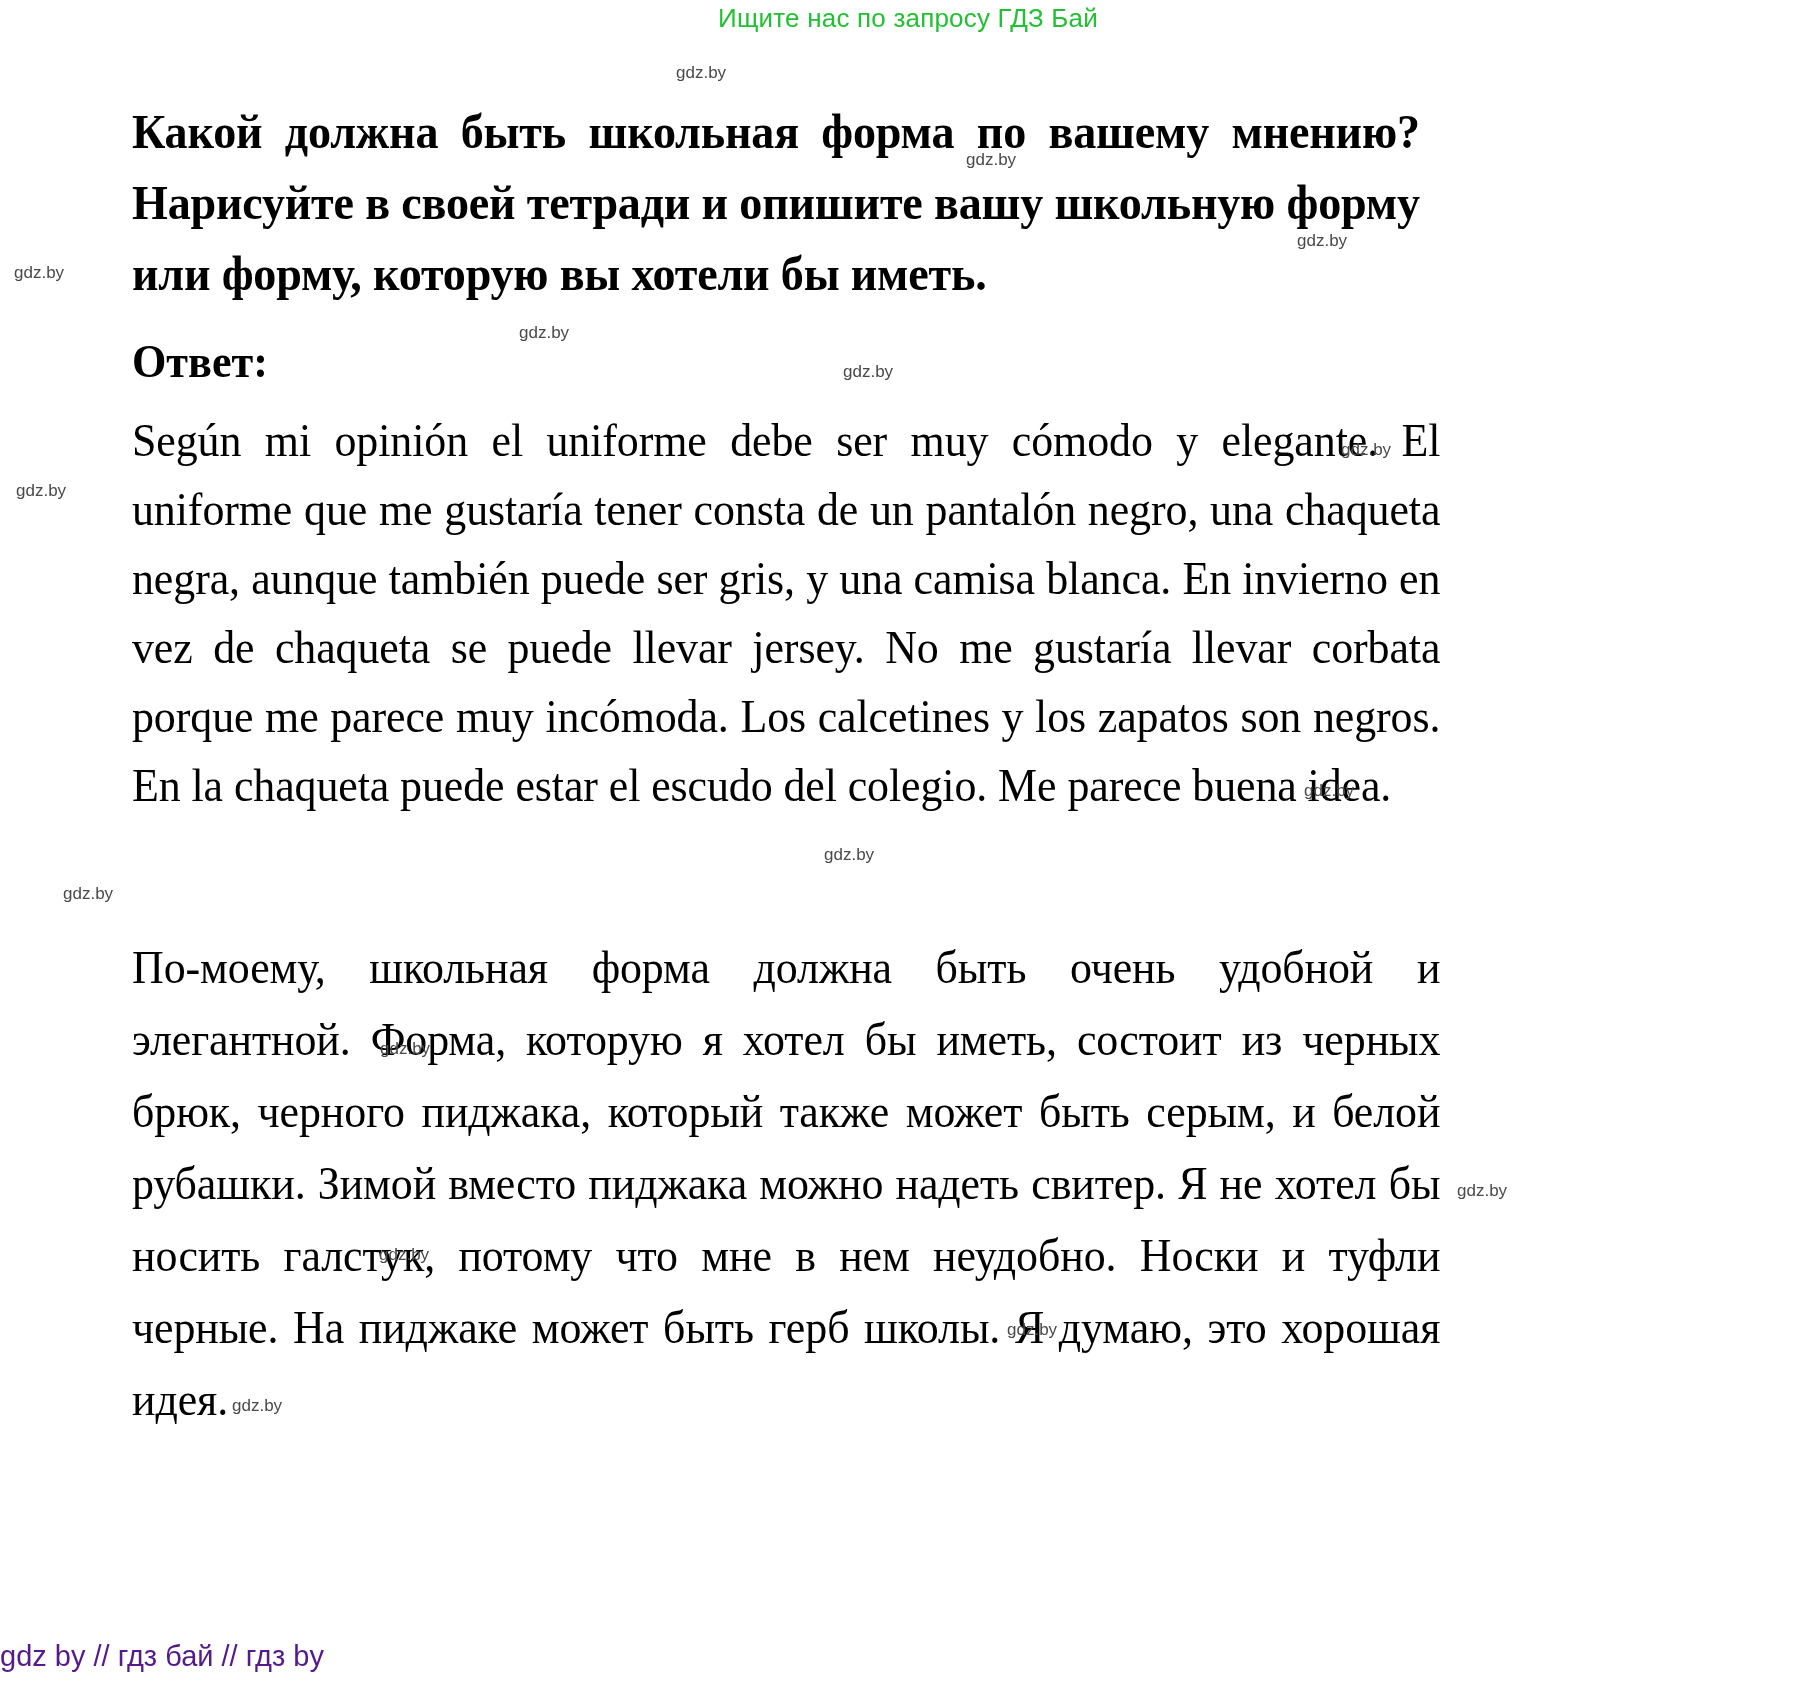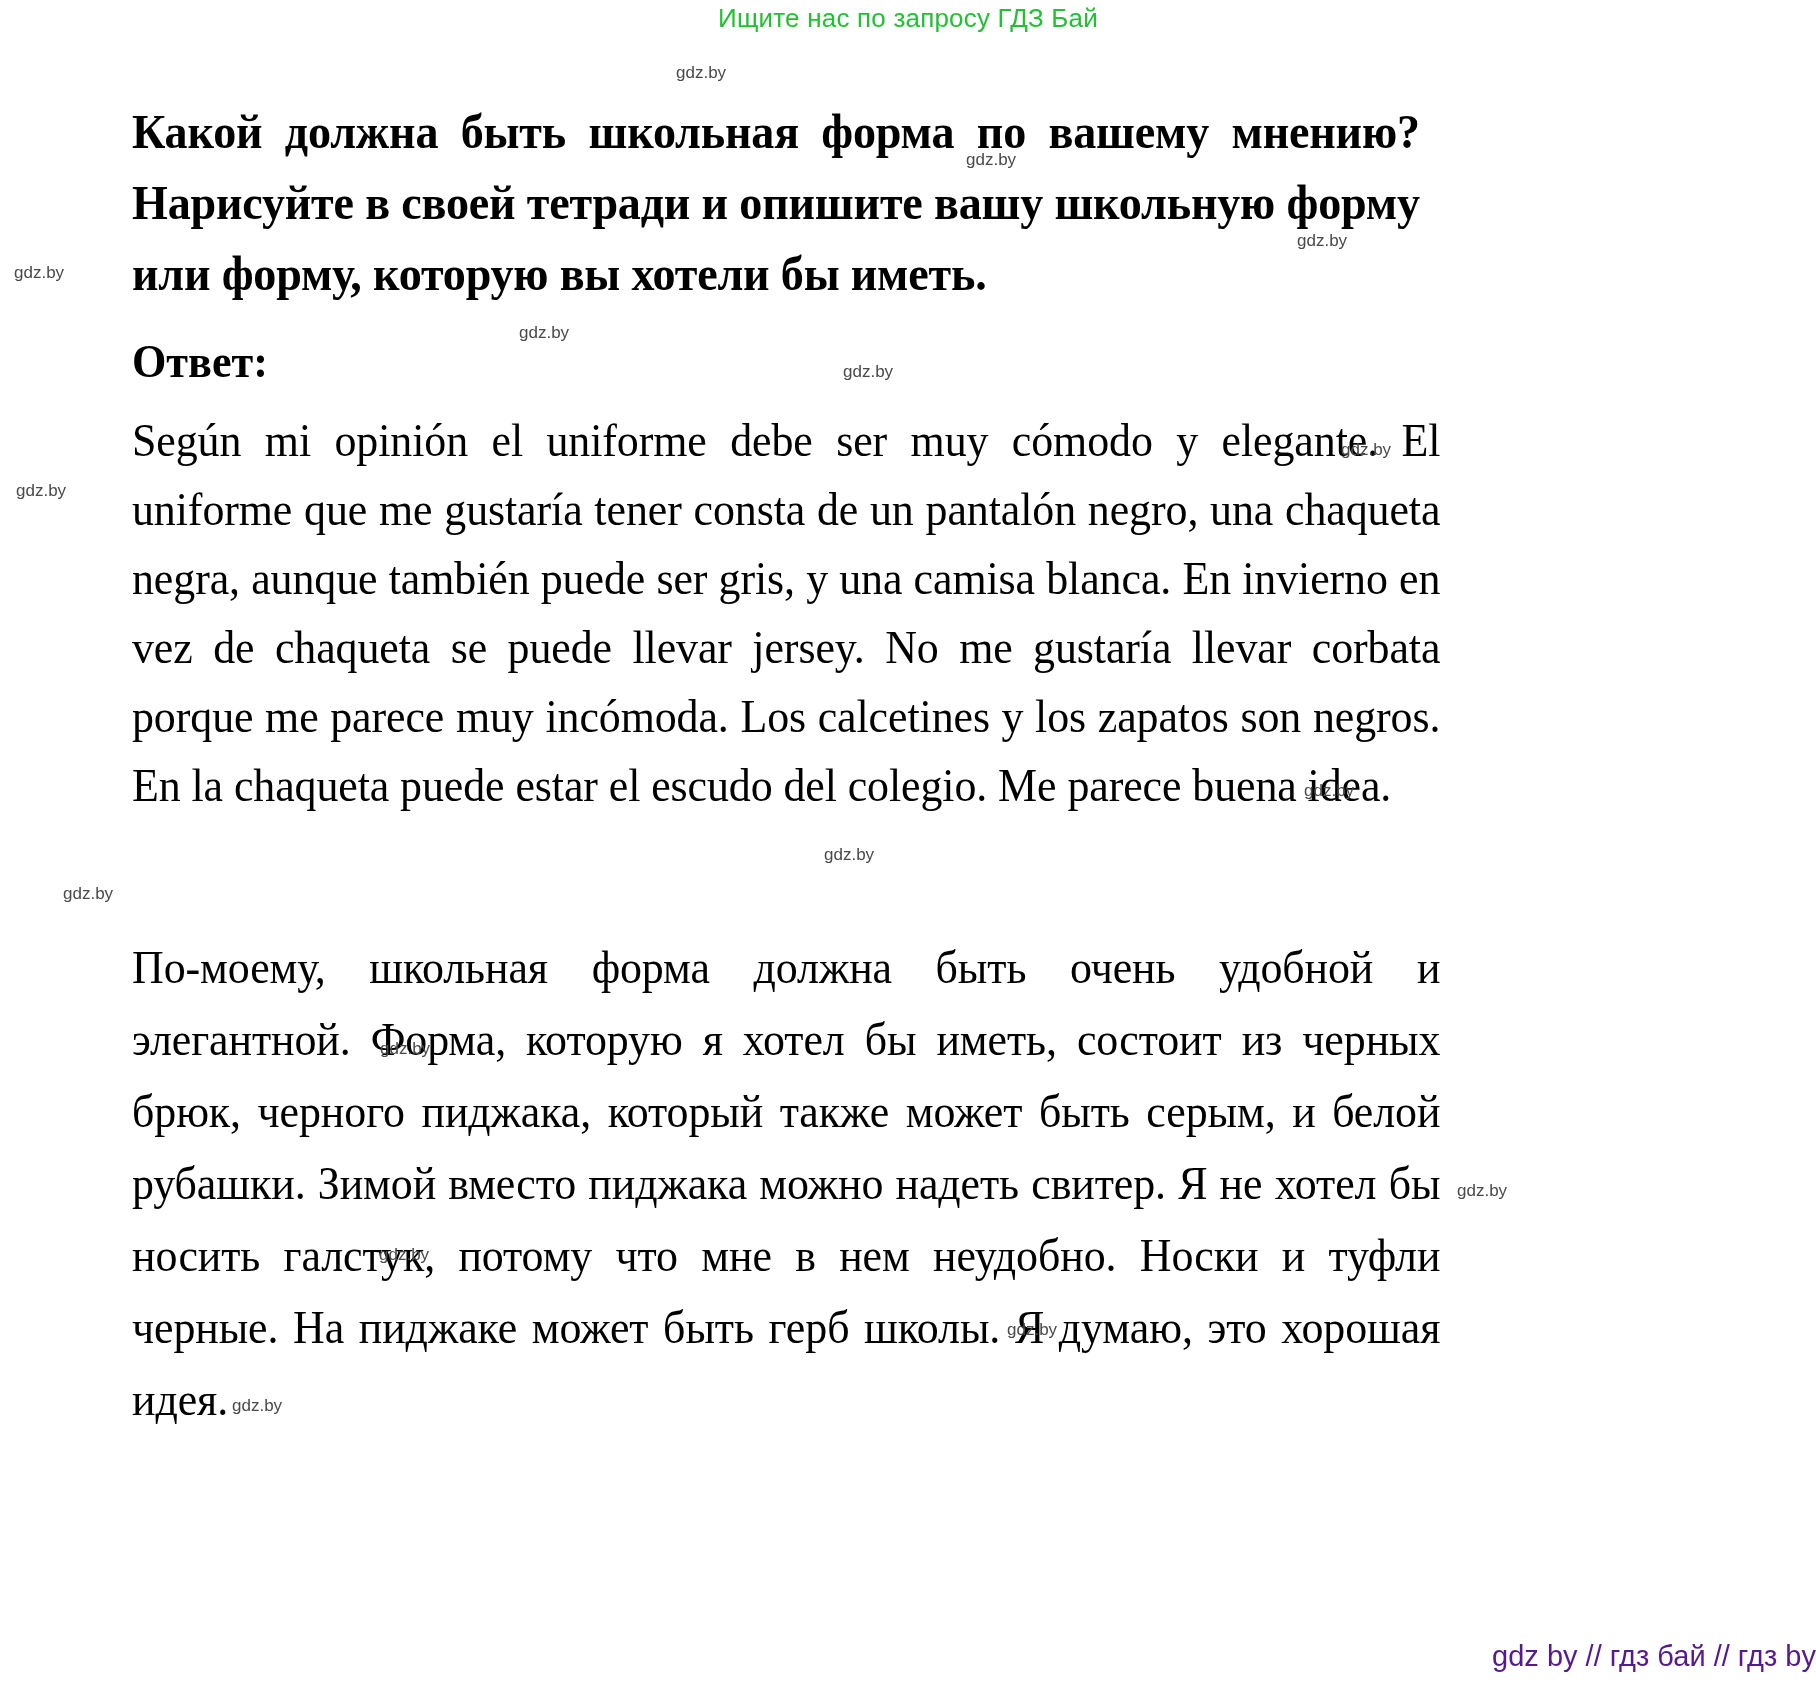--- a/index.html
+++ b/index.html
@@ -93,21 +93,21 @@
     white-space: nowrap;
     pointer-events: none;
   }
 
   
   .footer {
     position: absolute;
     left: 0;
     top: 1639px;
     width: 1816px;
-    text-align: right;
+    text-align: left;
     font-family: "Liberation Sans", "DejaVu Sans", sans-serif;
     font-size: 29px;
     line-height: 34px;
     color: #551a8b;
     white-space: nowrap;
   }
 </style>
 </head>
 <body>
 

